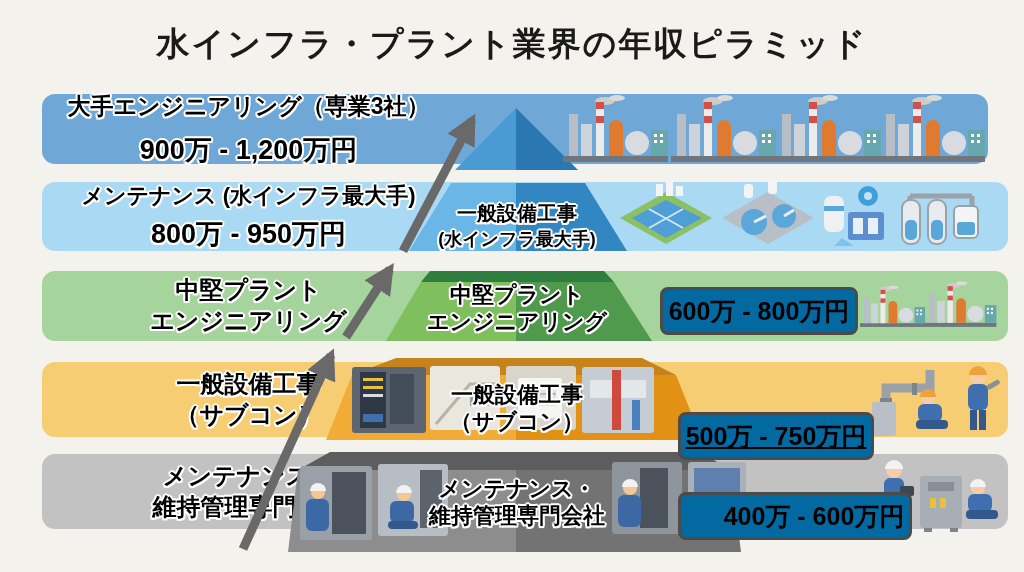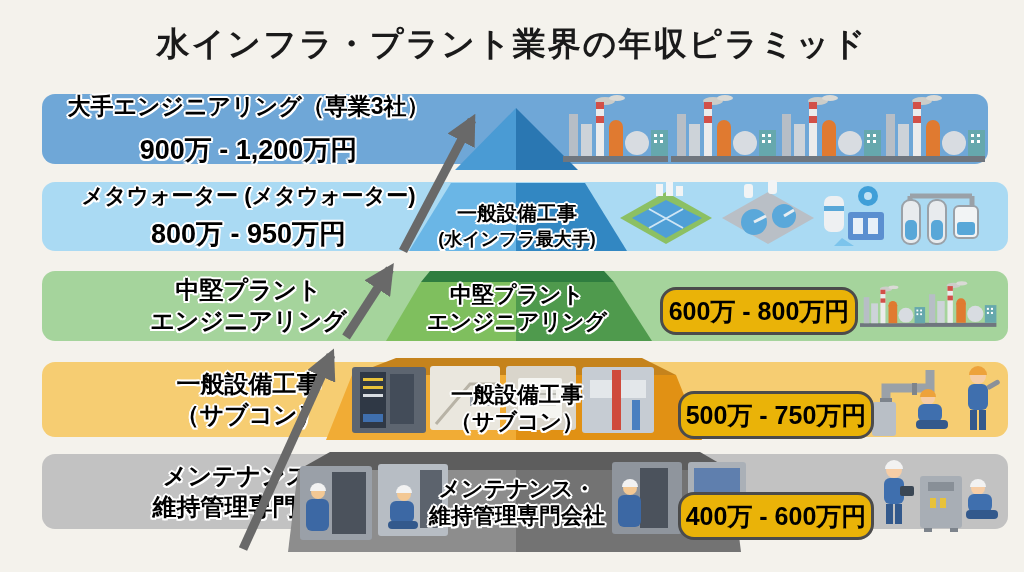--- a/index.html
+++ b/index.html
@@ -21,26 +21,26 @@
   #ll2{top:184px;height:64px;} #ll2 .l1{font-size:22px;} #ll2 .l2{font-size:27px;margin-top:5px;}
   #ll3{top:273px;height:64px;} #ll3 .l1,#ll3 .l2{font-size:24px;line-height:1.3;}
   #ll4{top:364px;height:70px;} #ll4 .l1,#ll4 .l2{font-size:24px;line-height:1.3;}
   #ll5{top:456px;height:70px;} #ll5 .l1,#ll5 .l2{font-size:24px;line-height:1.3;}
   .pyr-label{position:absolute;width:230px;text-align:center;color:#000;font-weight:900;z-index:5;}
   #pl2{left:402px;top:200px;} #pl2 .l1{font-size:20px;} #pl2 .l2{font-size:18px;}
   #pl3{left:402px;top:282px;} #pl3 .l1,#pl3 .l2{font-size:22px;line-height:1.22;}
   #pl4{left:402px;top:382px;} #pl4 .l1,#pl4 .l2{font-size:22px;line-height:1.22;}
   #pl5{left:402px;top:476px;} #pl5 .l1,#pl5 .l2{font-size:22px;line-height:1.22;}
   .pyr-label span,.left-label span{display:block;}
-  .salary{position:absolute;background:#eab308;border:3px solid #4b4b4b;border-radius:16px;
+  .salary{position:absolute;background:#0369a1;border:3px solid #4b4b4b;border-radius:8px;
           display:flex;align-items:center;justify-content:center;font-weight:900;font-size:25px;
           color:#000;z-index:6;}
   #sal3{left:660px;top:287px;width:192px;height:42px;}
-  #sal4{left:678px;top:391px;width:190px;height:42px;}
-  #sal5{left:678px;top:492px;width:190px;height:42px;}
+  #sal4{left:678px;top:412px;width:190px;height:42px;text-decoration:underline;}
+  #sal5{left:678px;top:492px;width:190px;height:42px;padding-left:38px;}
   svg.layer{position:absolute;left:0;top:0;z-index:3;}
   svg#arrows{z-index:10;pointer-events:none;}
 </style>
 </head>
 <body>
 
 <div class="stage">
 
   <div class="title">水インフラ・プラント業界の年収ピラミッド</div>
 
@@ -248,21 +248,21 @@
         <rect x="86" y="54" width="32" height="9" rx="4" fill="#33598c"></rect>
       </g>
     </g>
   </svg>
 
   <div class="left-label" id="ll1">
     <span class="l1 outline">大手エンジニアリング（専業3社）</span>
     <span class="l2 outline">900万 - 1,200万円</span>
   </div>
   <div class="left-label" id="ll2">
-    <span class="l1 outline">メタウォーター (メタウォーター)</span>
+    <span class="l1 outline">メンテナンス (水インフラ最大手)</span>
     <span class="l2 outline">800万 - 950万円</span>
   </div>
   <div class="left-label" id="ll3">
     <span class="l1 outline">中堅プラント</span>
     <span class="l2 outline">エンジニアリング</span>
   </div>
   <div class="left-label" id="ll4">
     <span class="l1 outline">一般設備工事</span>
     <span class="l2 outline">（サブコン）</span>
   </div>

